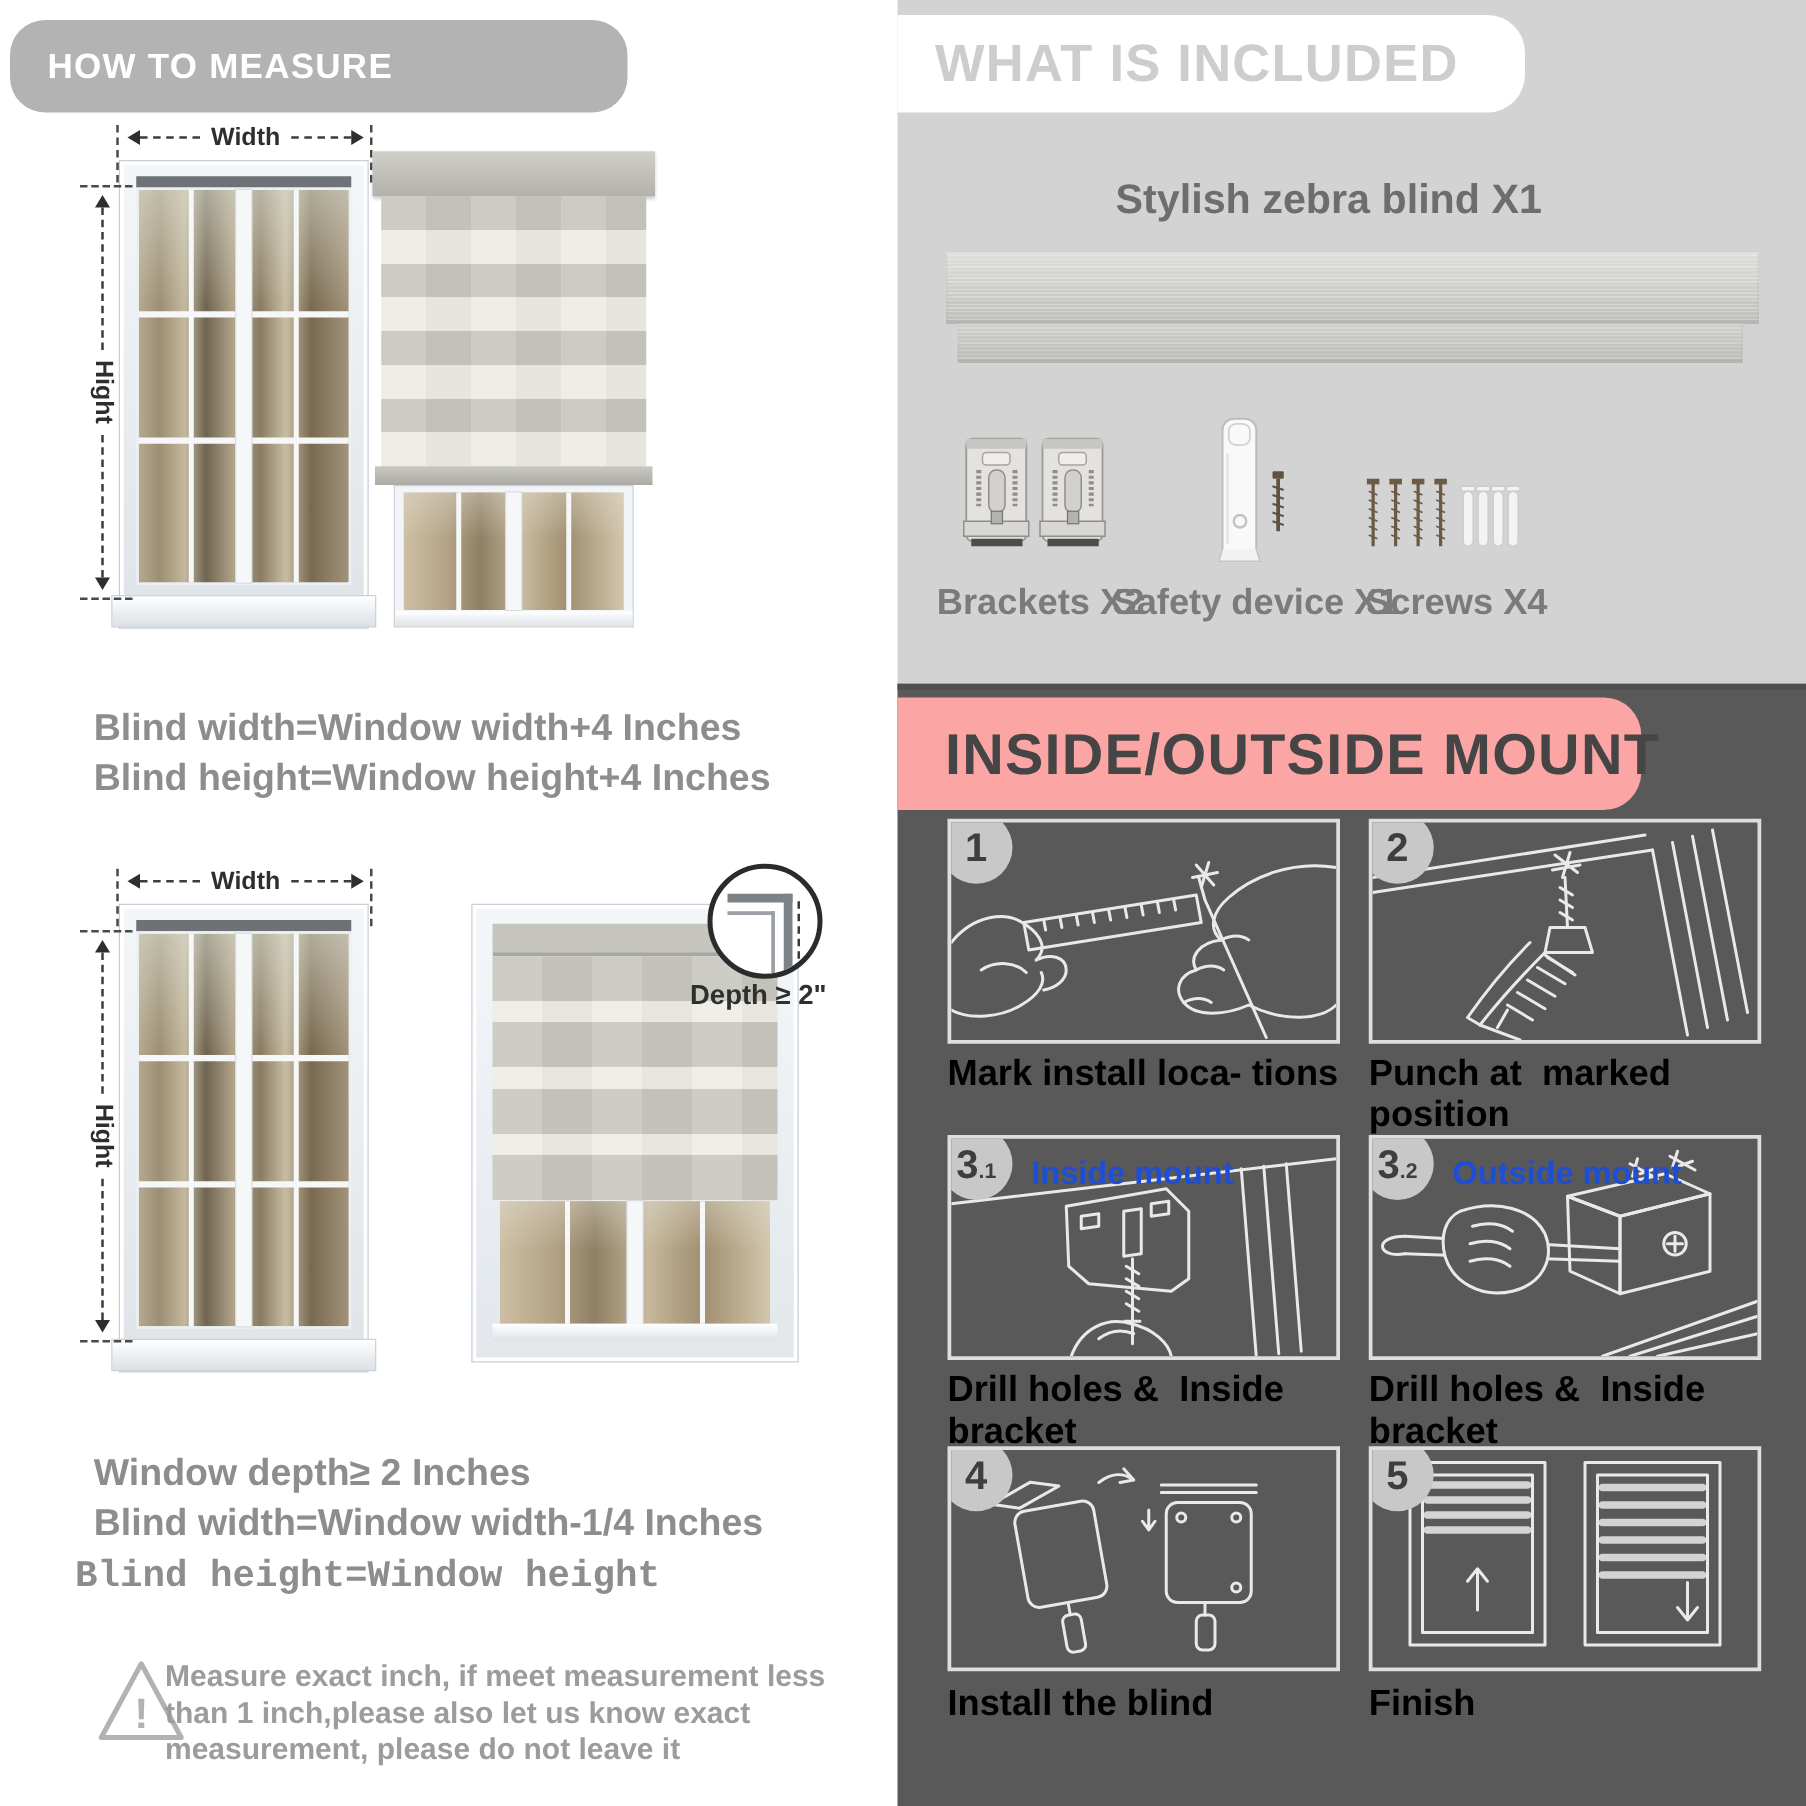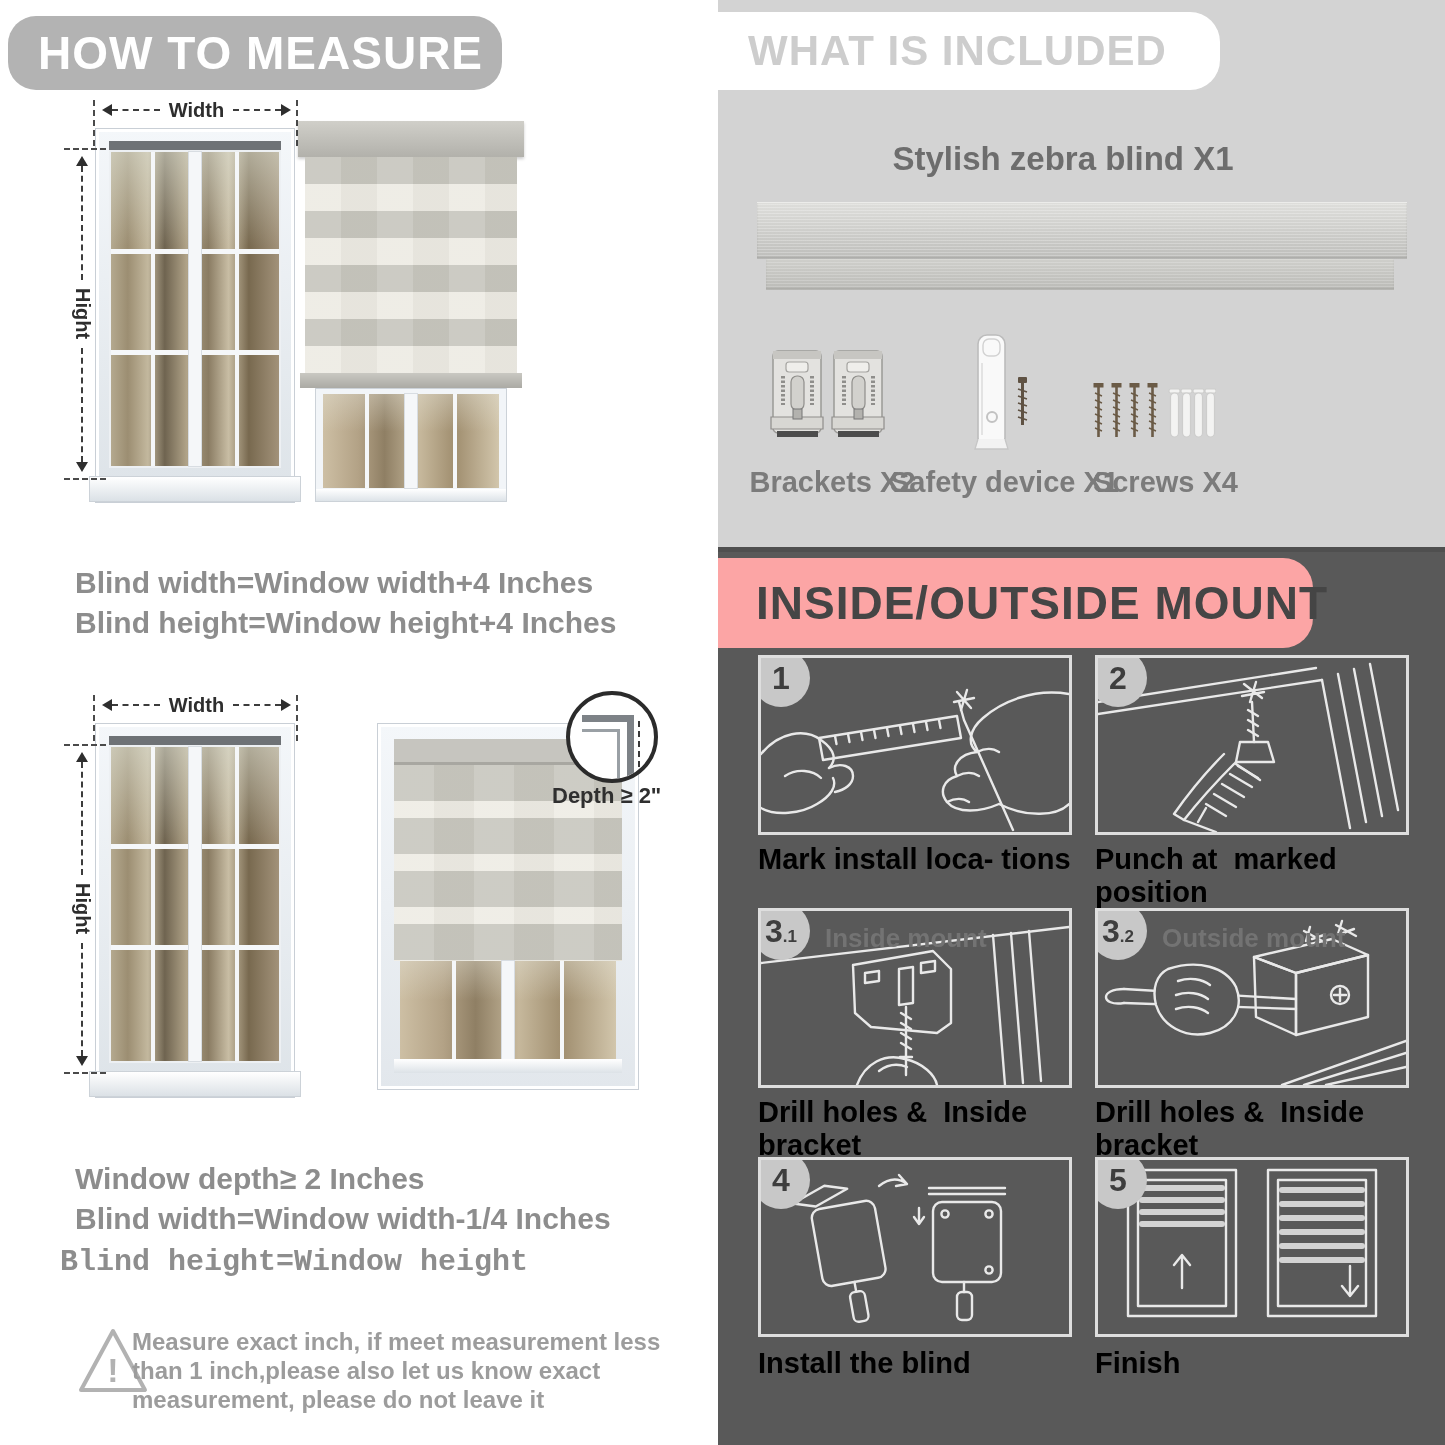--- a/index.html
+++ b/index.html
@@ -8,21 +8,21 @@
   font-family:"Liberation Sans", sans-serif; overflow:hidden; }
 
 
 .sec-right-top { position:absolute; left:718px; top:0; width:727px; height:547px; background:#d3d3d3; }
 .sec-right-bottom { position:absolute; left:718px; top:547px; width:727px; height:898px;
   background:#595959; border-top:5px solid #4f4f4f; }
 
 
 .chip { font-weight:bold; letter-spacing:1px; white-space:nowrap; }
 .chip-left { position:absolute; left:8px; top:16px; width:494px; height:74px; background:#b3b3b3;
-  border-radius:28px; color:#ffffff; font-size:46px; line-height:74px; padding-left:30px; }
+  border-radius:28px; color:#ffffff; font-size:28px; line-height:74px; padding-left:30px; }
 .chip-right { position:absolute; left:718px; top:12px; width:502px; height:78px; background:#ffffff;
   border-radius:0 30px 30px 0; color:#cdcdcd; font-size:42px; line-height:78px; padding-left:30px; }
 .chip-mount { position:absolute; left:718px; top:558px; width:595px; height:90px; background:#fca5a5;
   border-radius:0 30px 30px 0; color:#454545; font-size:46px; line-height:90px; padding-left:38px; }
 
 
 .sect-title { position:absolute; color:#4c4c4c; font-size:42px; font-weight:bold; white-space:nowrap; }
 .rule { position:absolute; color:#8d8d8d; font-size:30px; font-weight:bold; white-space:pre-wrap; }
 .warn-text { position:absolute; color:#9c9c9c; font-size:24px; font-weight:600; line-height:29px; }
 .warn-tri { position:absolute; }
@@ -117,21 +117,21 @@
 .comp-img { position:absolute; }
 .comp-label { position:absolute; top:466px; text-align:center; color:#7b7b7b; font-size:29px; font-weight:bold; white-space:nowrap; }
 
 
 .step-box { position:absolute; width:314px; height:180px; border:3px solid #dedede; overflow:hidden; }
 .step-box svg { position:absolute; left:0; top:0; }
 .badge { position:absolute; left:-9px; top:-9px; width:58px; height:58px; background:#c8c8c8;
   border-radius:50%; color:#3e3e3e; display:flex; align-items:center; justify-content:center;
   font-weight:bold; font-size:32px; }
 .badge .sub { font-size:17px; margin-top:12px; }
-.step-title { position:absolute; left:64px; top:12px; color:#737373; font-size:26px; font-weight:bold;text-align:center; }
+.step-title { position:absolute; left:64px; top:12px; color:#1d4ed8; font-size:26px; font-weight:bold;text-align:center; }
 .step-title:empty { display:none; }
 .cap { position:absolute; width:340px; color:#000000; font-size:29px; font-weight:bold; white-space:pre-wrap; }
 </style>
 </head>
 <body>
 
 <div id="canvas">
 
   <div class="sec-right-top"></div>
   <div class="sec-right-bottom"></div>

